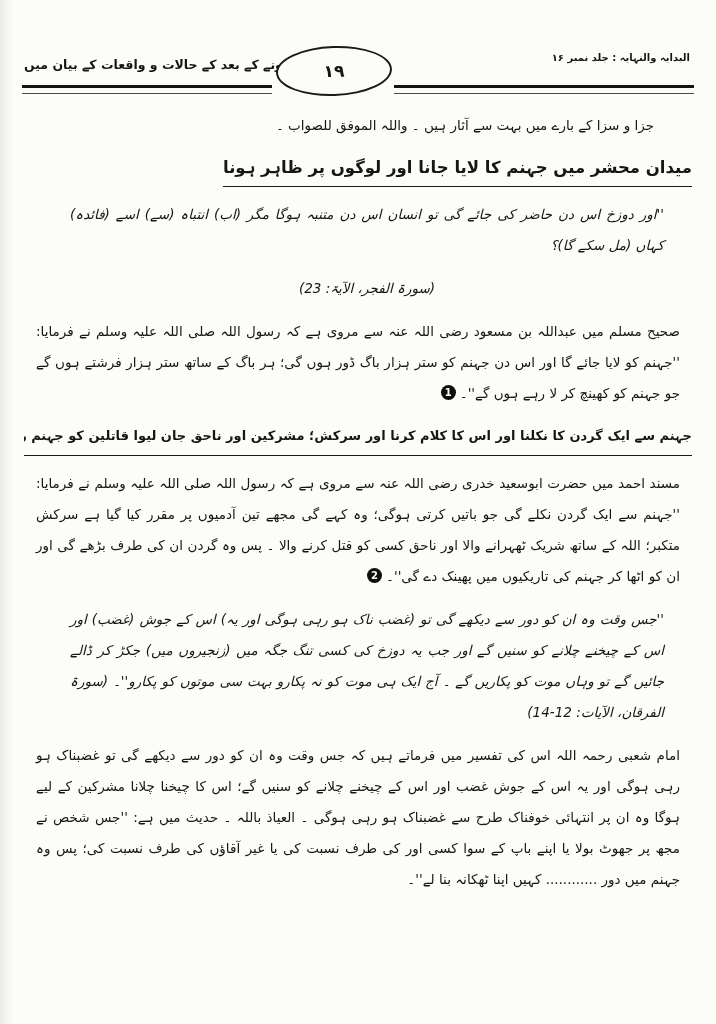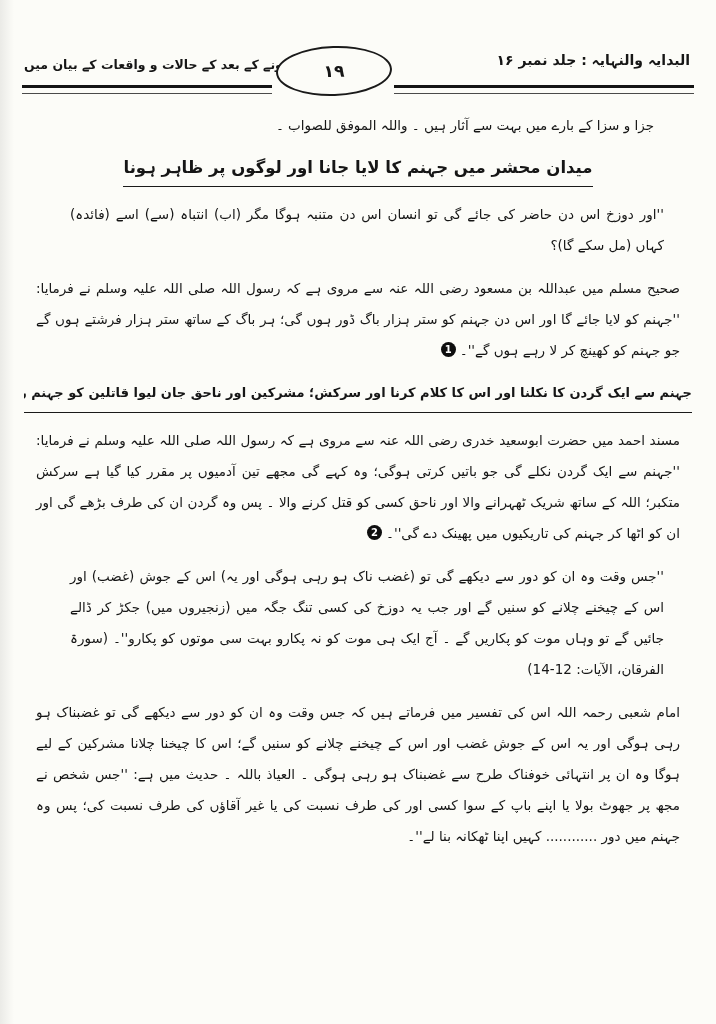--- a/index.html
+++ b/index.html
@@ -14,21 +14,21 @@
     margin:0 auto;
   }
   .page::after{
     content:"";position:absolute;left:0;top:0;bottom:0;width:14px;
     background:linear-gradient(90deg,rgba(0,0,0,0.07),rgba(0,0,0,0));
     pointer-events:none;
   }
 
   
   .hdr{position:absolute;top:44px;left:22px;right:22px;height:50px;}
-  .hdr-book{position:absolute;right:4px;top:8px;font-size:14px;font-weight:bold;white-space:nowrap;}
+  .hdr-book{position:absolute;right:4px;top:8px;font-size:10px;font-weight:bold;white-space:nowrap;}
   .hdr-chapter{position:absolute;left:2px;top:13px;font-size:12.5px;font-weight:bold;white-space:nowrap;}
   .hdr-oval{
     position:absolute;left:254px;top:2px;width:112px;height:46px;
     border:2.5px solid #1a1a1a;border-radius:50%;
     background:#fcfcf8;z-index:2;
     display:flex;align-items:center;justify-content:center;
     font-size:17px;font-weight:bold;
     transform:rotate(-2deg);
   }
   .hdr-rule{position:absolute;top:41px;height:5px;border-top:3px solid #141414;border-bottom:1.5px solid #4a4a4a;}
@@ -38,22 +38,22 @@
   
   .content{
     position:absolute;top:98px;right:24px;left:24px;
     font-size:13.5px;line-height:31px;text-align:justify;text-justify:inter-word;
   }
   .content p{margin:12px;}
   .right-line{text-align:right;}
   .center-line{text-align:center;}
   .pad-r{padding-right:26px;}
   .pad-r-lg{padding-right:46px;}
-  .quote{padding:0 16px 0 34px;}
-  .h-wrap{margin:7px 0 5px;text-align:center;}
+  .quote{padding:0 16px 0 34px;font-style:italic;}
+  .h-wrap{margin:7px 0 5px;}
   .h-inline{
     display:inline-block;font-weight:bold;font-size:16.5px;line-height:30px;
     border-bottom:1.5px solid #1a1a1a;padding-bottom:3px;
   }
   .h-full{
     font-weight:bold;font-size:13px;line-height:30px;letter-spacing:-0.2px;
     white-space:nowrap;overflow:hidden;text-align:right;
     border-bottom:1.5px solid #1a1a1a;padding-bottom:4px;margin:9px 0 5px;
   }
   .fn-dot{
@@ -82,20 +82,21 @@
 
     <p class="right-line pad-r">جزا و سزا کے بارے میں بہت سے آثار ہیں ۔ واللہ الموفق للصواب ۔</p>
 
     <div class="right-line h-wrap">
       <span class="h-inline">میدان محشر میں جہنم کا لایا جانا اور لوگوں پر ظاہر ہونا</span>
     </div>
 
 
     <div class="quote">
       <p>''اور دوزخ اس دن حاضر کی جائے گی تو انسان اس دن متنبہ ہوگا مگر (اب) انتباہ (سے) اسے (فائدہ) کہاں (مل سکے گا)؟</p>
+      <p class="center-line">(سورۃ الفجر، الآیۃ: 23)</p>
     </div>
 
     <p><span>صحیح مسلم میں عبداللہ بن مسعود رضی اللہ عنہ سے مروی ہے کہ رسول اللہ صلی اللہ علیہ وسلم نے فرمایا: ''جہنم کو لایا جائے گا اور اس دن جہنم کو ستر ہزار باگ ڈور ہوں گی؛ ہر باگ کے ساتھ ستر ہزار فرشتے ہوں گے جو جہنم کو کھینچ کر لا رہے ہوں گے''۔</span><span class="fn-dot">1</span></p>
 
 
     <div class="h-full">جہنم سے ایک گردن کا نکلنا اور اس کا کلام کرنا اور سرکش؛ مشرکین اور ناحق جان لیوا قاتلین کو جہنم رسید کرنا:</div>
 
     <p><span>مسند احمد میں حضرت ابوسعید خدری رضی اللہ عنہ سے مروی ہے کہ رسول اللہ صلی اللہ علیہ وسلم نے فرمایا: ''جہنم سے ایک گردن نکلے گی جو باتیں کرتی ہوگی؛ وہ کہے گی مجھے تین آدمیوں پر مقرر کیا گیا ہے سرکش متکبر؛ اللہ کے ساتھ شریک ٹھہرانے والا اور ناحق کسی کو قتل کرنے والا ۔ پس وہ گردن ان کی طرف بڑھے گی اور ان کو اٹھا کر جہنم کی تاریکیوں میں پھینک دے گی''۔</span><span class="fn-dot">2</span></p>
 
 

